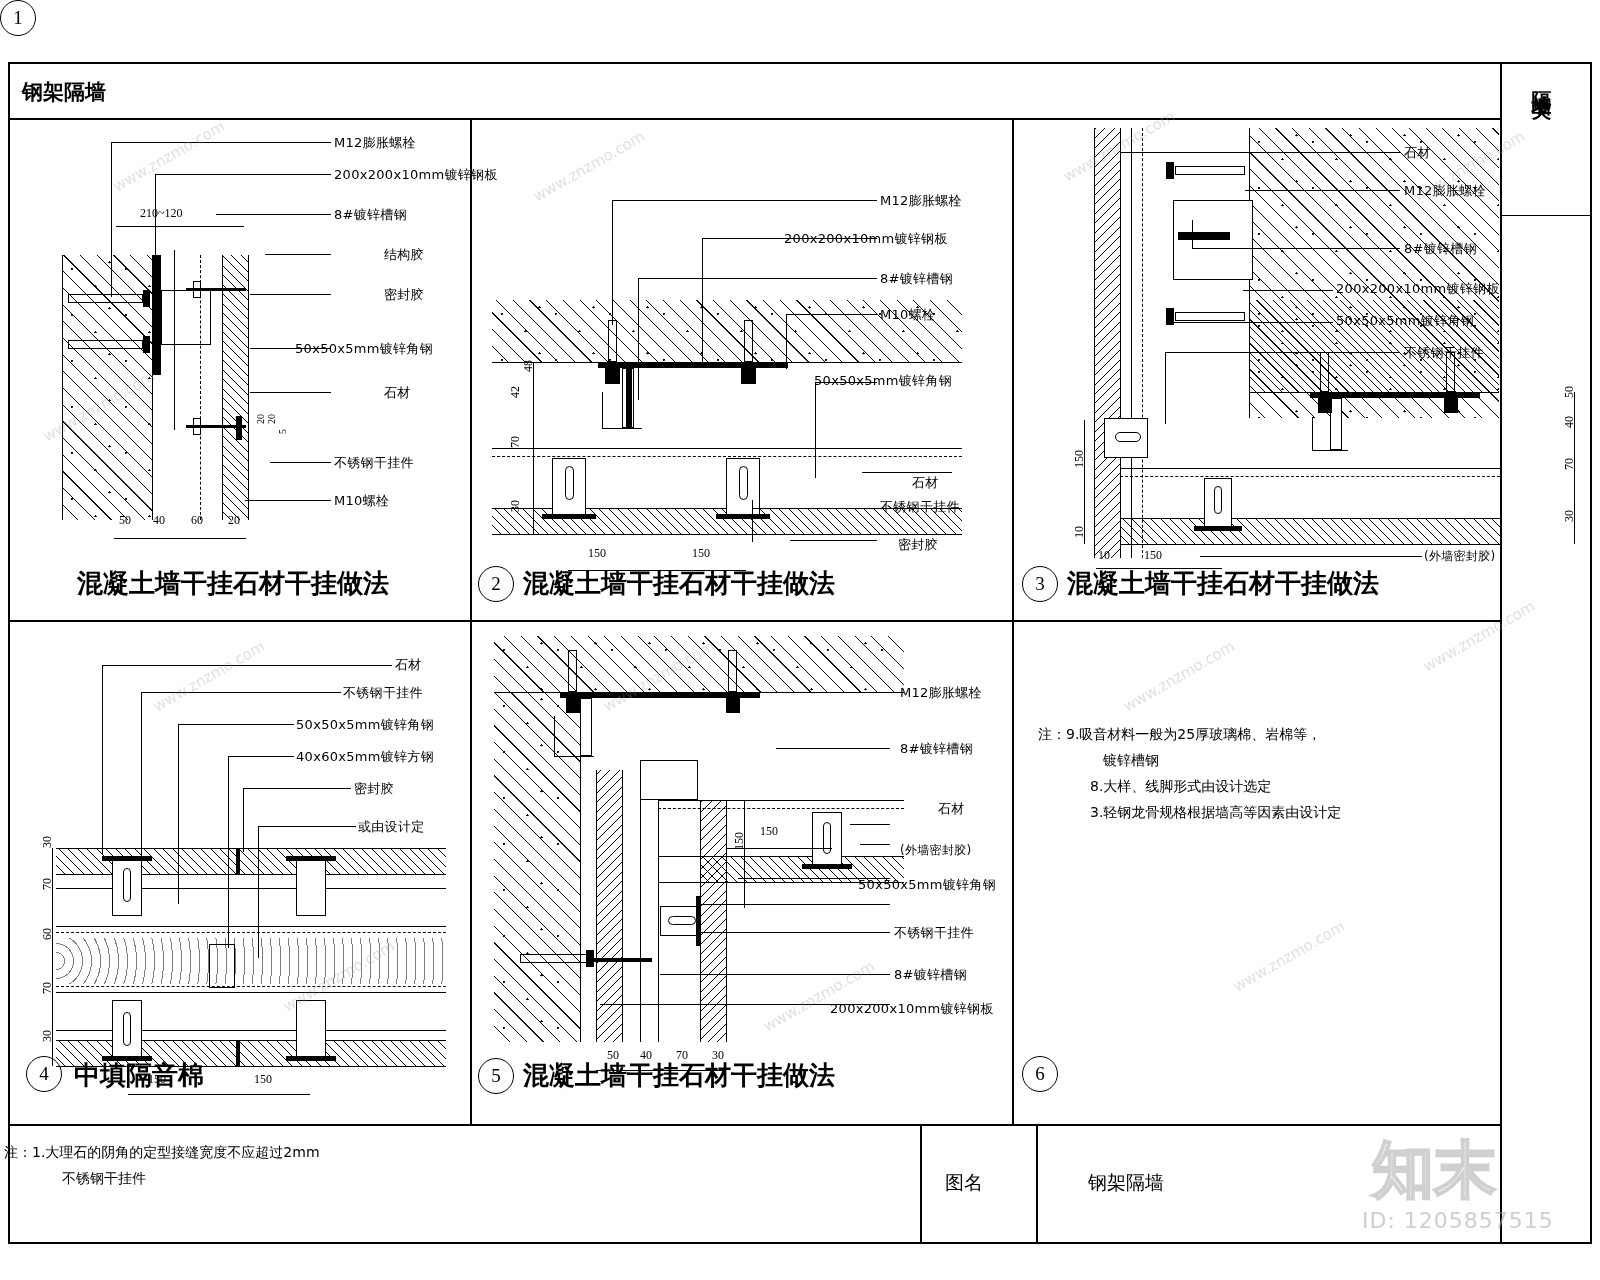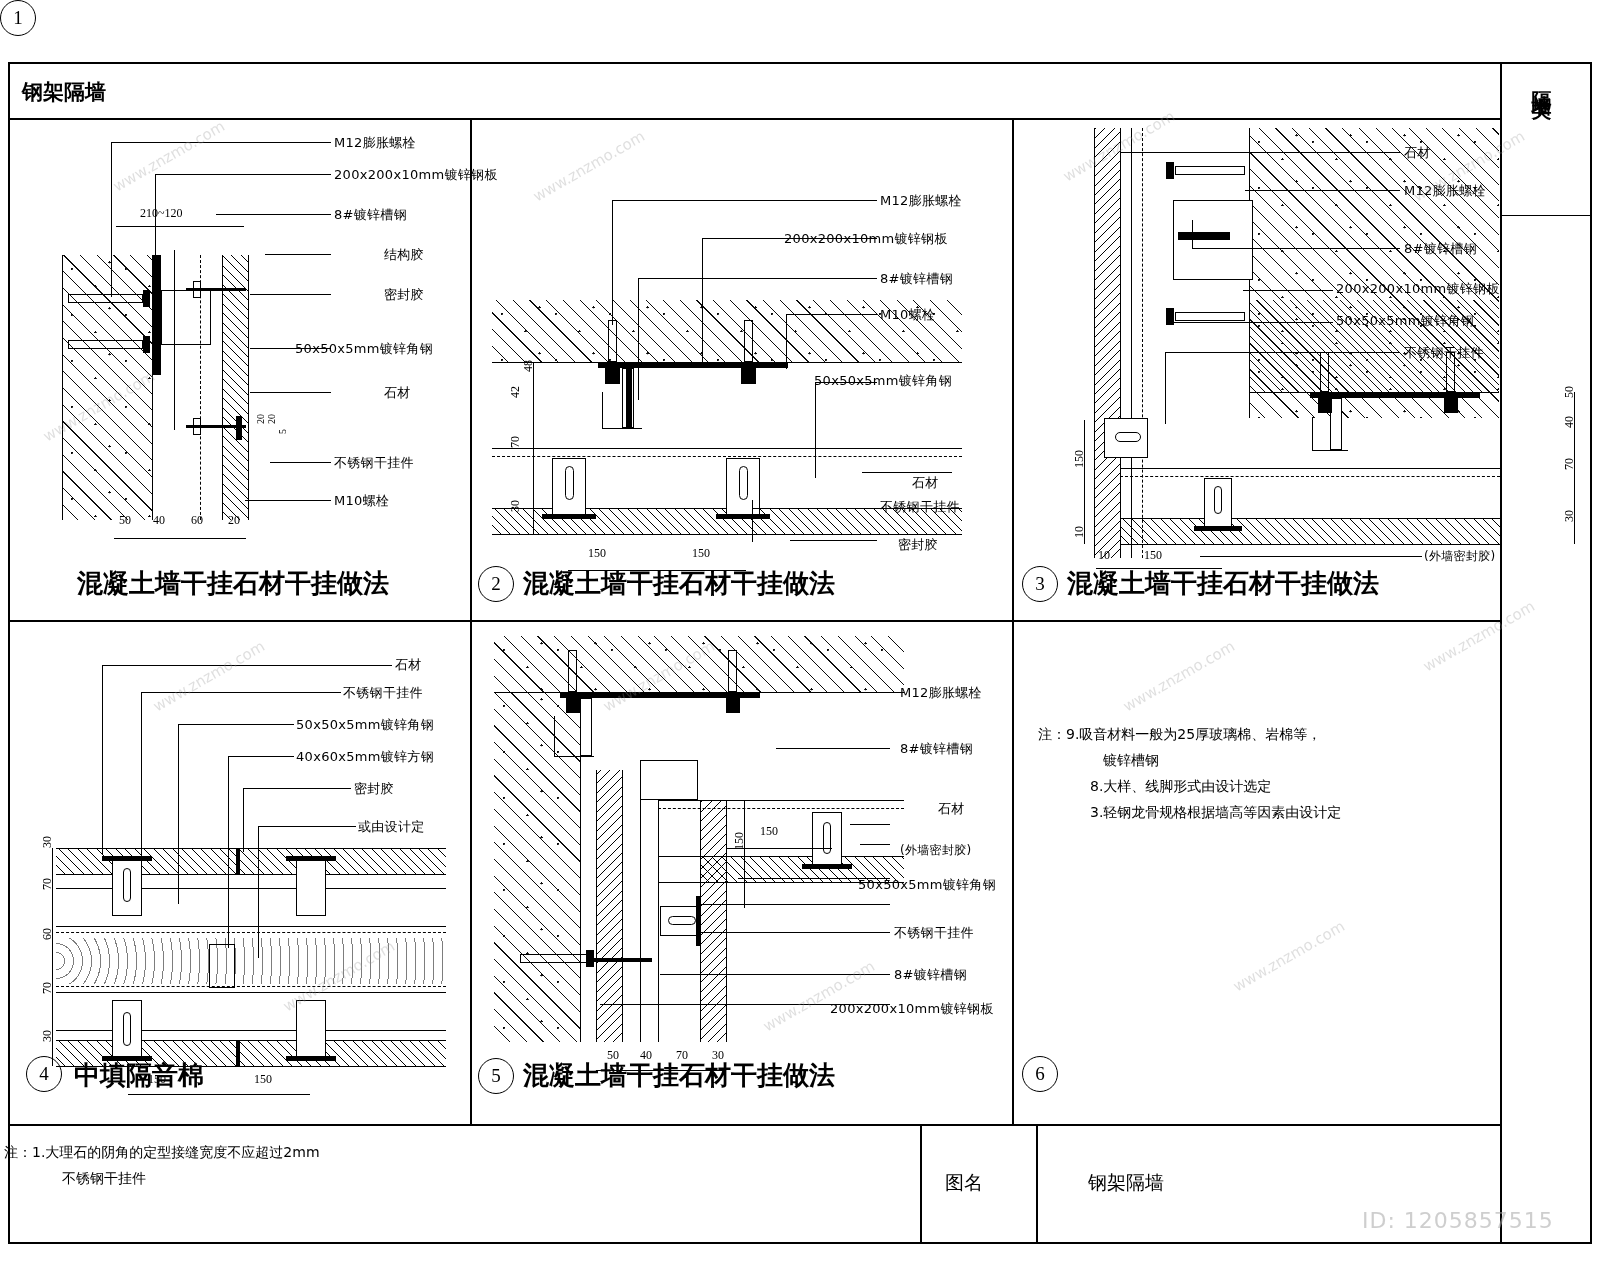--- a/index.html
+++ b/index.html
@@ -485,15 +485,16 @@
   <div class="wm" style="left:1060px;top:170px;">www.znzmo.com</div>
   <div class="wm" style="left:1410px;top:190px;">www.znzmo.com</div>
   <div class="wm" style="left:150px;top:700px;">www.znzmo.com</div>
   <div class="wm" style="left:600px;top:700px;">www.znzmo.com</div>
   <div class="wm" style="left:1120px;top:700px;">www.znzmo.com</div>
   <div class="wm" style="left:1420px;top:660px;">www.znzmo.com</div>
   <div class="wm" style="left:40px;top:430px;">www.znzmo.com</div>
   <div class="wm" style="left:280px;top:1000px;">www.znzmo.com</div>
   <div class="wm" style="left:760px;top:1020px;">www.znzmo.com</div>
   <div class="wm" style="left:1230px;top:980px;">www.znzmo.com</div>
+  <div class="wmbig" style="left:1372px;top:1128px;">知末</div>
   <div class="wmid" style="left:1362px;top:1208px;">ID: 1205857515</div>
 
 </div>
 
 </body></html>

